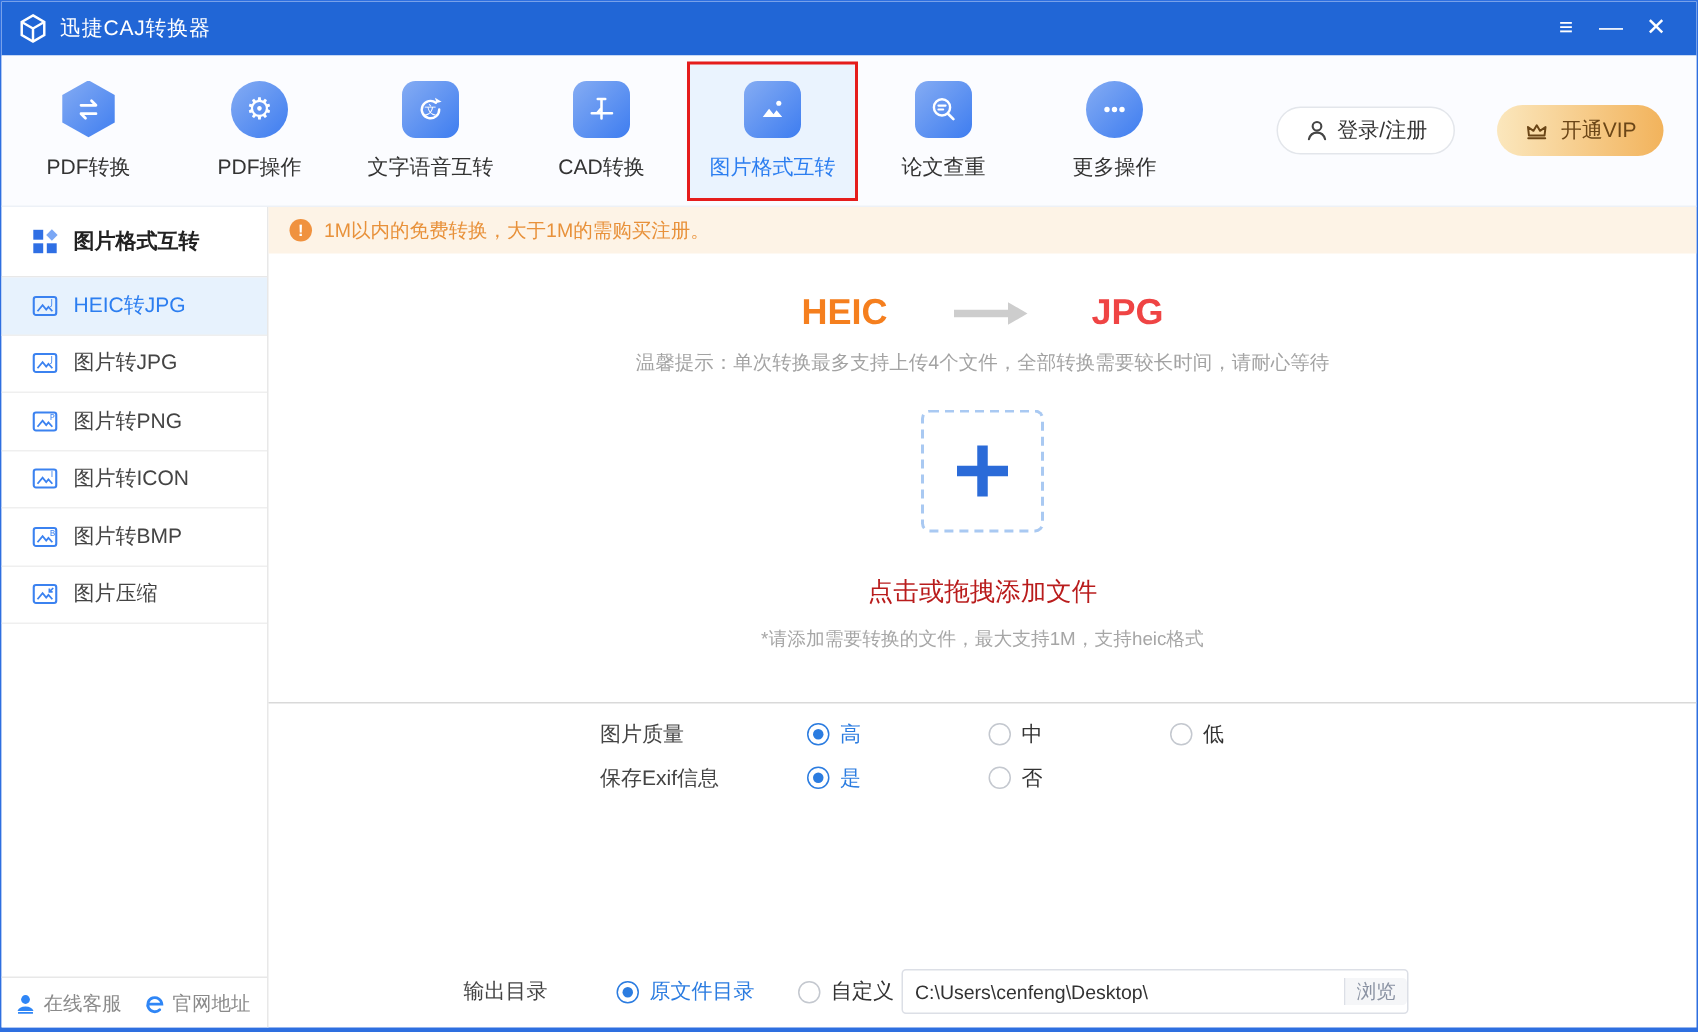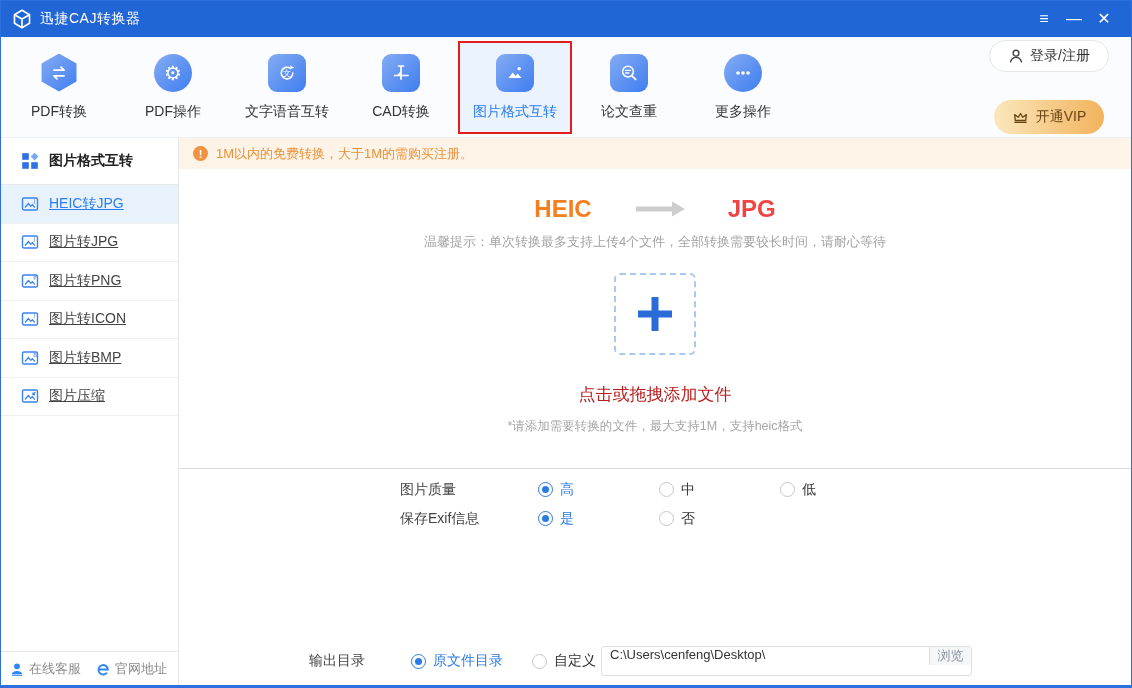--- a/index.html
+++ b/index.html
@@ -17,29 +17,29 @@
   
   .navbar { height:101px; flex:none; background:#fbfcff; border-bottom:1px solid #edf1f7; display:flex; align-items:center; padding-left:1px; }
   .nav-item { width:114px; height:93px; display:flex; flex-direction:column; align-items:center; justify-content:center; gap:11px; cursor:pointer; }
   .nav-item.active { background:#eaf3fe; border:2px solid #e51c1c; }
   .nav-icon { width:38px; height:38px; background:linear-gradient(135deg,#85acf3,#3e7df0); border-radius:9px; display:flex; align-items:center; justify-content:center; flex:none; }
   .nav-icon.round { border-radius:50%; }
   .nav-icon.hex { border-radius:0; clip-path:polygon(50% 0%,96% 26%,96% 74%,50% 100%,4% 74%,4% 26%); }
   .nav-icon .uni { color:#fff; font-size:20px; line-height:1; }
   .nav-label { font-size:14px; color:#333; }
   .nav-item.active .nav-label { color:#2c7ef0; }
-  .nav-right { margin-left:auto; display:flex; align-items:center; gap:28px; padding-right:22px;flex-direction:column; }
+  .nav-right { margin-left:auto; display:flex; align-items:center; gap:28px; padding-right:22px; }
   .login-btn { height:32px; padding:0 18px; border:1px solid #e3e6eb; border-radius:16px; background:#fff; display:flex; align-items:center; gap:6px; font-size:14px; color:#333; cursor:pointer; }
   .vip-btn { height:34px; padding:0 18px; border:none; border-radius:17px; background:linear-gradient(90deg,#fbe7bd,#f2b35c); display:flex; align-items:center; gap:7px; font-size:14px; color:#6b4617; cursor:pointer; }
 
   
   .app-body { flex:1; display:flex; min-height:0; }
   .sidebar { width:178px; flex:none; border-right:1px solid #e8e8e8; display:flex; flex-direction:column; background:#fff; }
   .side-header { height:47px; flex:none; display:flex; align-items:center; gap:10px; padding-left:20px; border-bottom:1px solid #e8e8e8; font-weight:bold; color:#222; }
-  .side-item { height:38.5px; flex:none; display:flex; align-items:center; gap:10px; padding-left:20px; border-bottom:1px solid #efefef; cursor:pointer; color:#444;text-decoration:underline; }
+  .side-item { height:38.5px; flex:none; display:flex; align-items:center; gap:10px; padding-left:20px; border-bottom:1px solid #efefef; cursor:pointer; color:#444; }
   .side-item.selected { background:#e7f2fd; color:#2c7ef0; }
   .side-spacer { flex:1; }
   .side-footer { height:34px; flex:none; border-top:1px solid #e8e8e8; display:flex; align-items:center; gap:14px; padding-left:8px; }
   .foot-link { display:flex; align-items:center; gap:4px; font-size:13px; color:#8a8a8a; cursor:pointer; }
 
   .main { flex:1; display:flex; flex-direction:column; min-width:0; }
   .banner { height:31px; flex:none; background:#fdf3e6; display:flex; align-items:center; gap:8px; padding-left:14px; font-size:13px; color:#e8913a; }
   .warn-ic { width:15px; height:15px; border-radius:50%; background:#f0923f; color:#fff; font-size:11px; font-weight:bold; display:flex; align-items:center; justify-content:center; flex:none; }
 
   .convert { height:299px; flex:none; display:flex; flex-direction:column; align-items:center; }
@@ -58,21 +58,21 @@
   .rdot { width:15px; height:15px; border-radius:50%; border:1px solid #c4c8cf; background:#fff; position:relative; flex:none; }
   .choice.checked .rdot { border-color:#2b7ce0; }
   .choice.checked .rdot::after { content:""; position:absolute; left:3px; top:3px; width:7px; height:7px; border-radius:50%; background:#2b7ce0; }
   .choice-label { color:#333; }
   .choice.checked .choice-label { color:#2b7ce0; }
 
   .output-row { flex:none; height:36px; margin-bottom:6px; display:flex; align-items:center; padding-left:130px; }
   .out-label { width:102px; color:#444; }
   .out-choice1 { width:121px; }
   .out-choice2 { width:69px; }
-  .path-box { width:371px; height:30px; border:1px solid #dcdfe6; border-radius:3px; display:flex; align-items:flex-start; overflow:hidden; background:#fff; }
+  .path-box { width:338px; height:30px; border:1px solid #dcdfe6; border-radius:3px; display:flex; align-items:center; overflow:hidden; background:#fff; }
   .path-input { flex:1; border:none; outline:none; padding:0 8px; font-size:13px; color:#333; font-family:"Liberation Sans","DejaVu Sans",sans-serif; }
   .browse-btn { width:42px; flex:none; border:none; border-left:1px solid #dcdfe6; background:#f5f6f8; color:#8b93a3; font-size:13px; cursor:pointer; border-radius:0 3px 3px 0; }
 </style>
 </head>
 <body>
 
 <div class="window">
 
   <div class="titlebar">
     <svg class="logo" viewBox="0 0 24 24">

